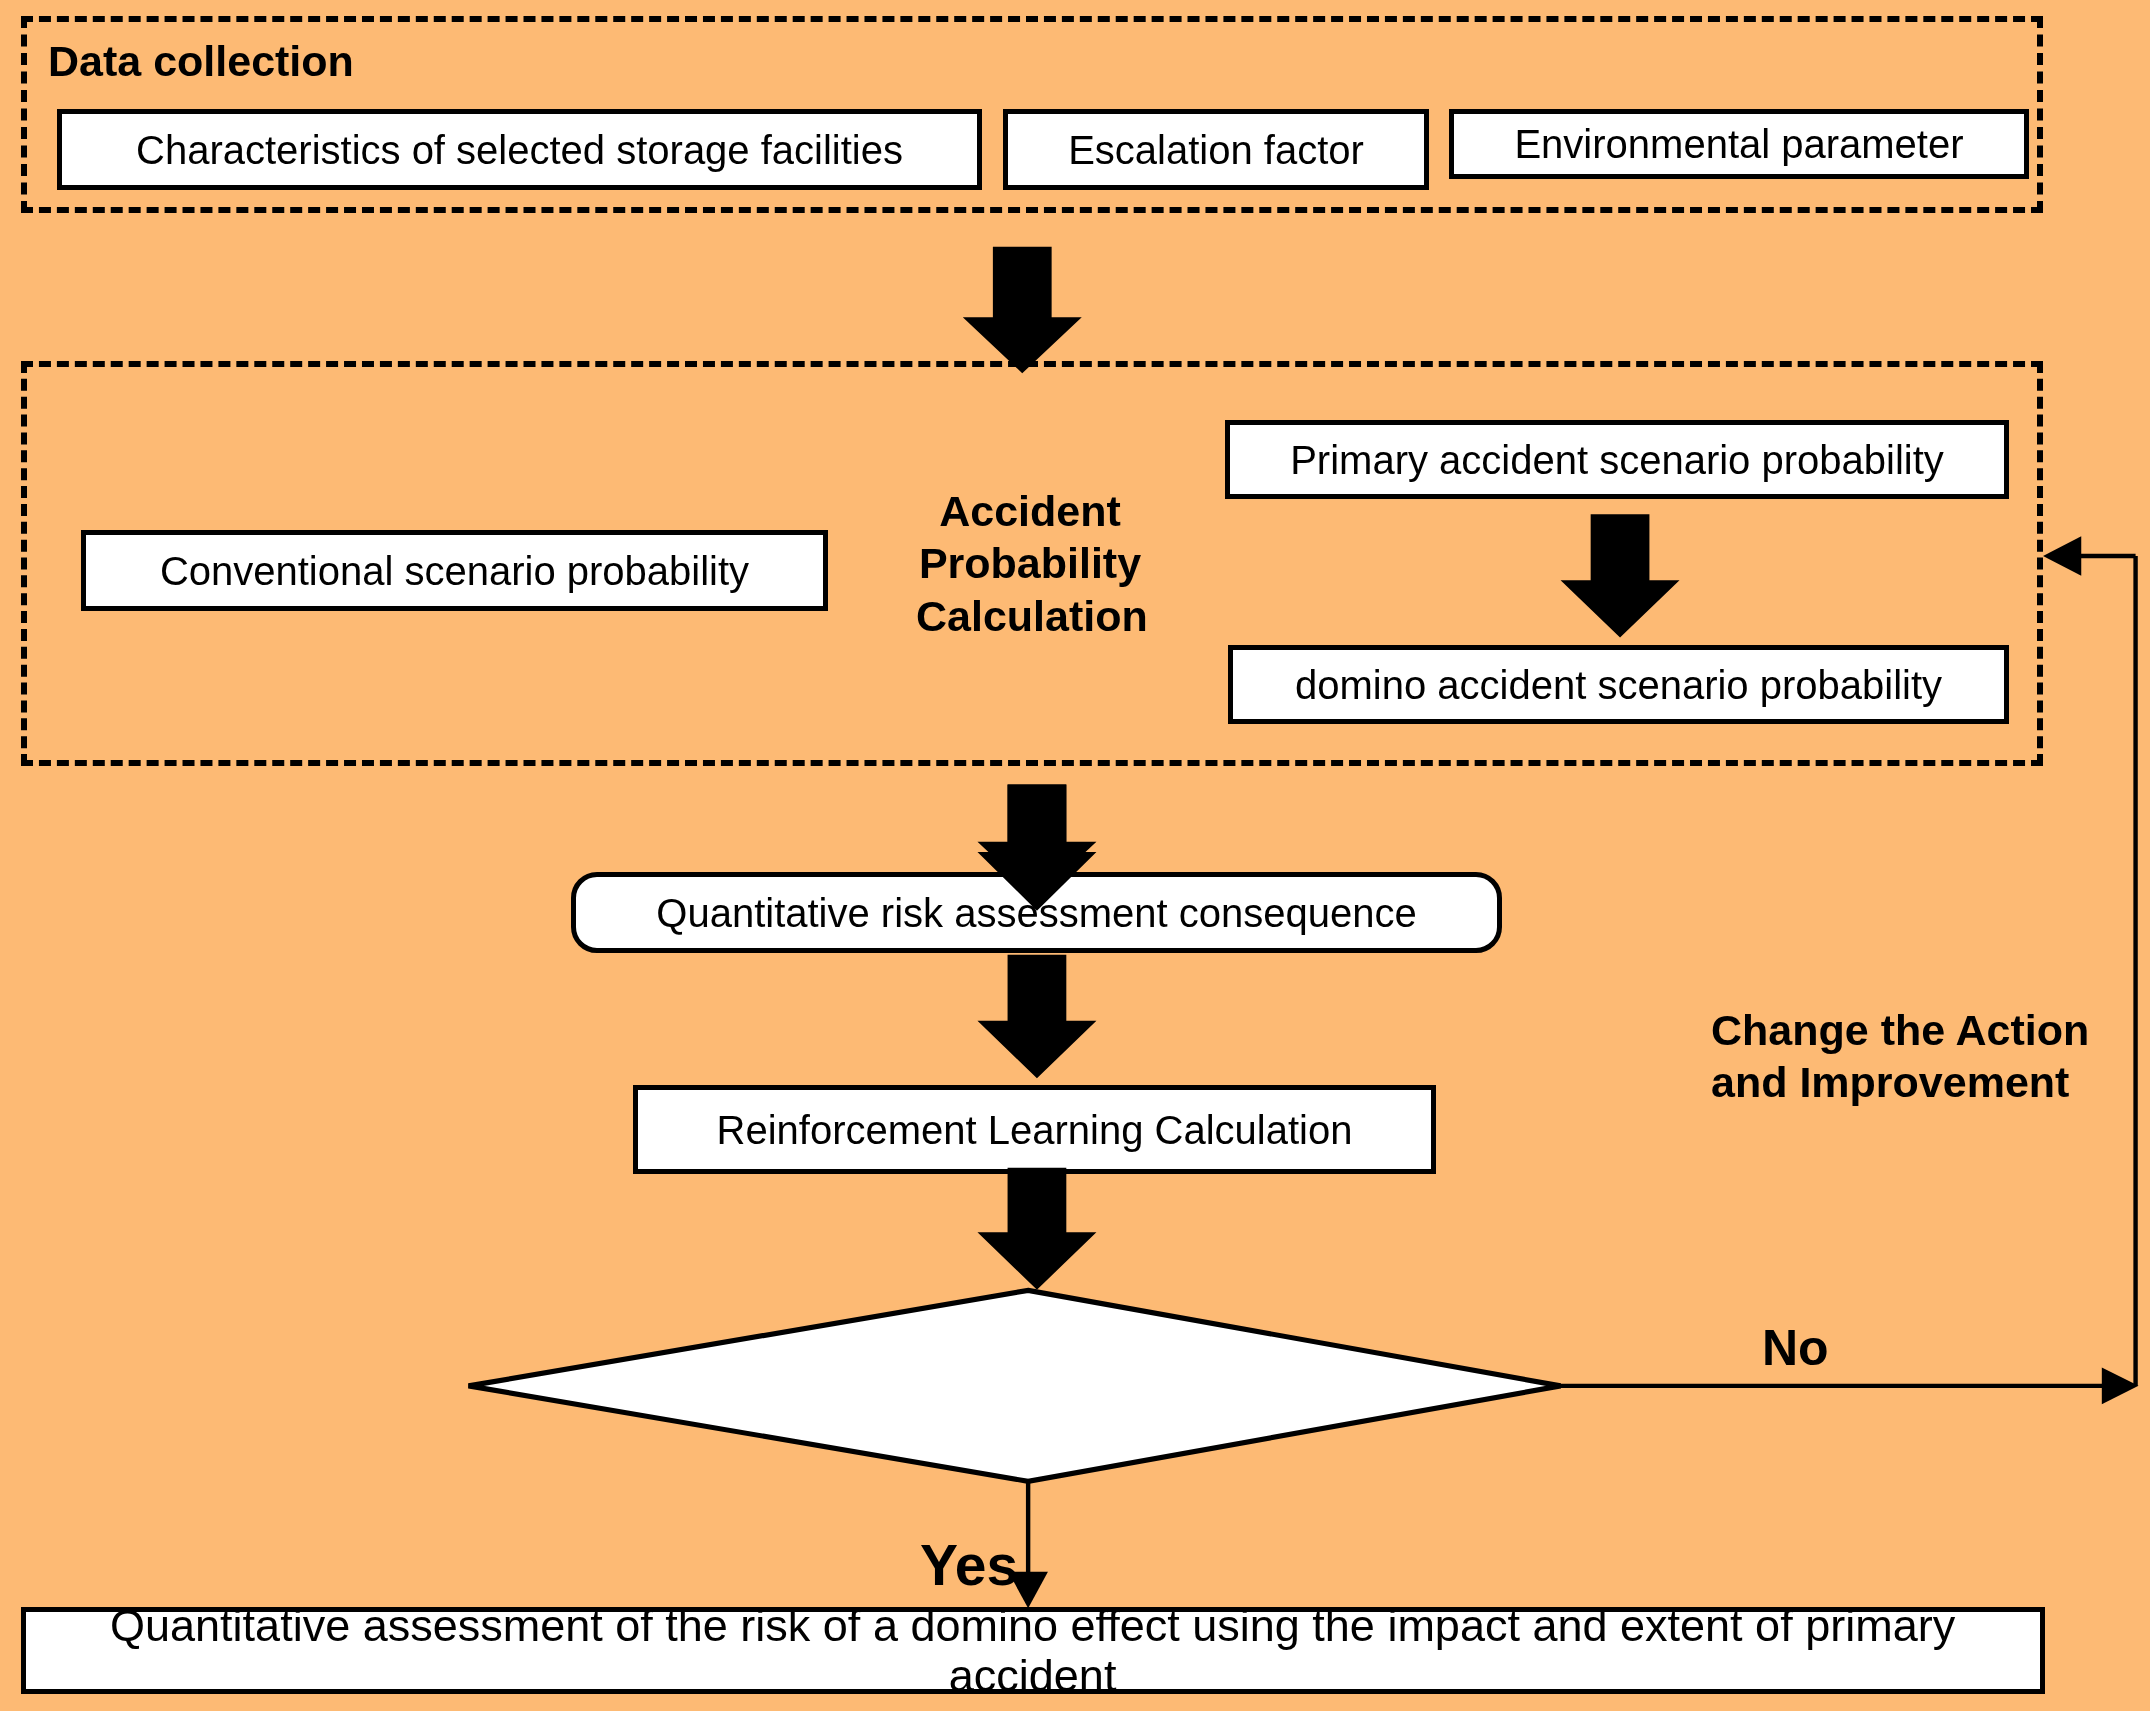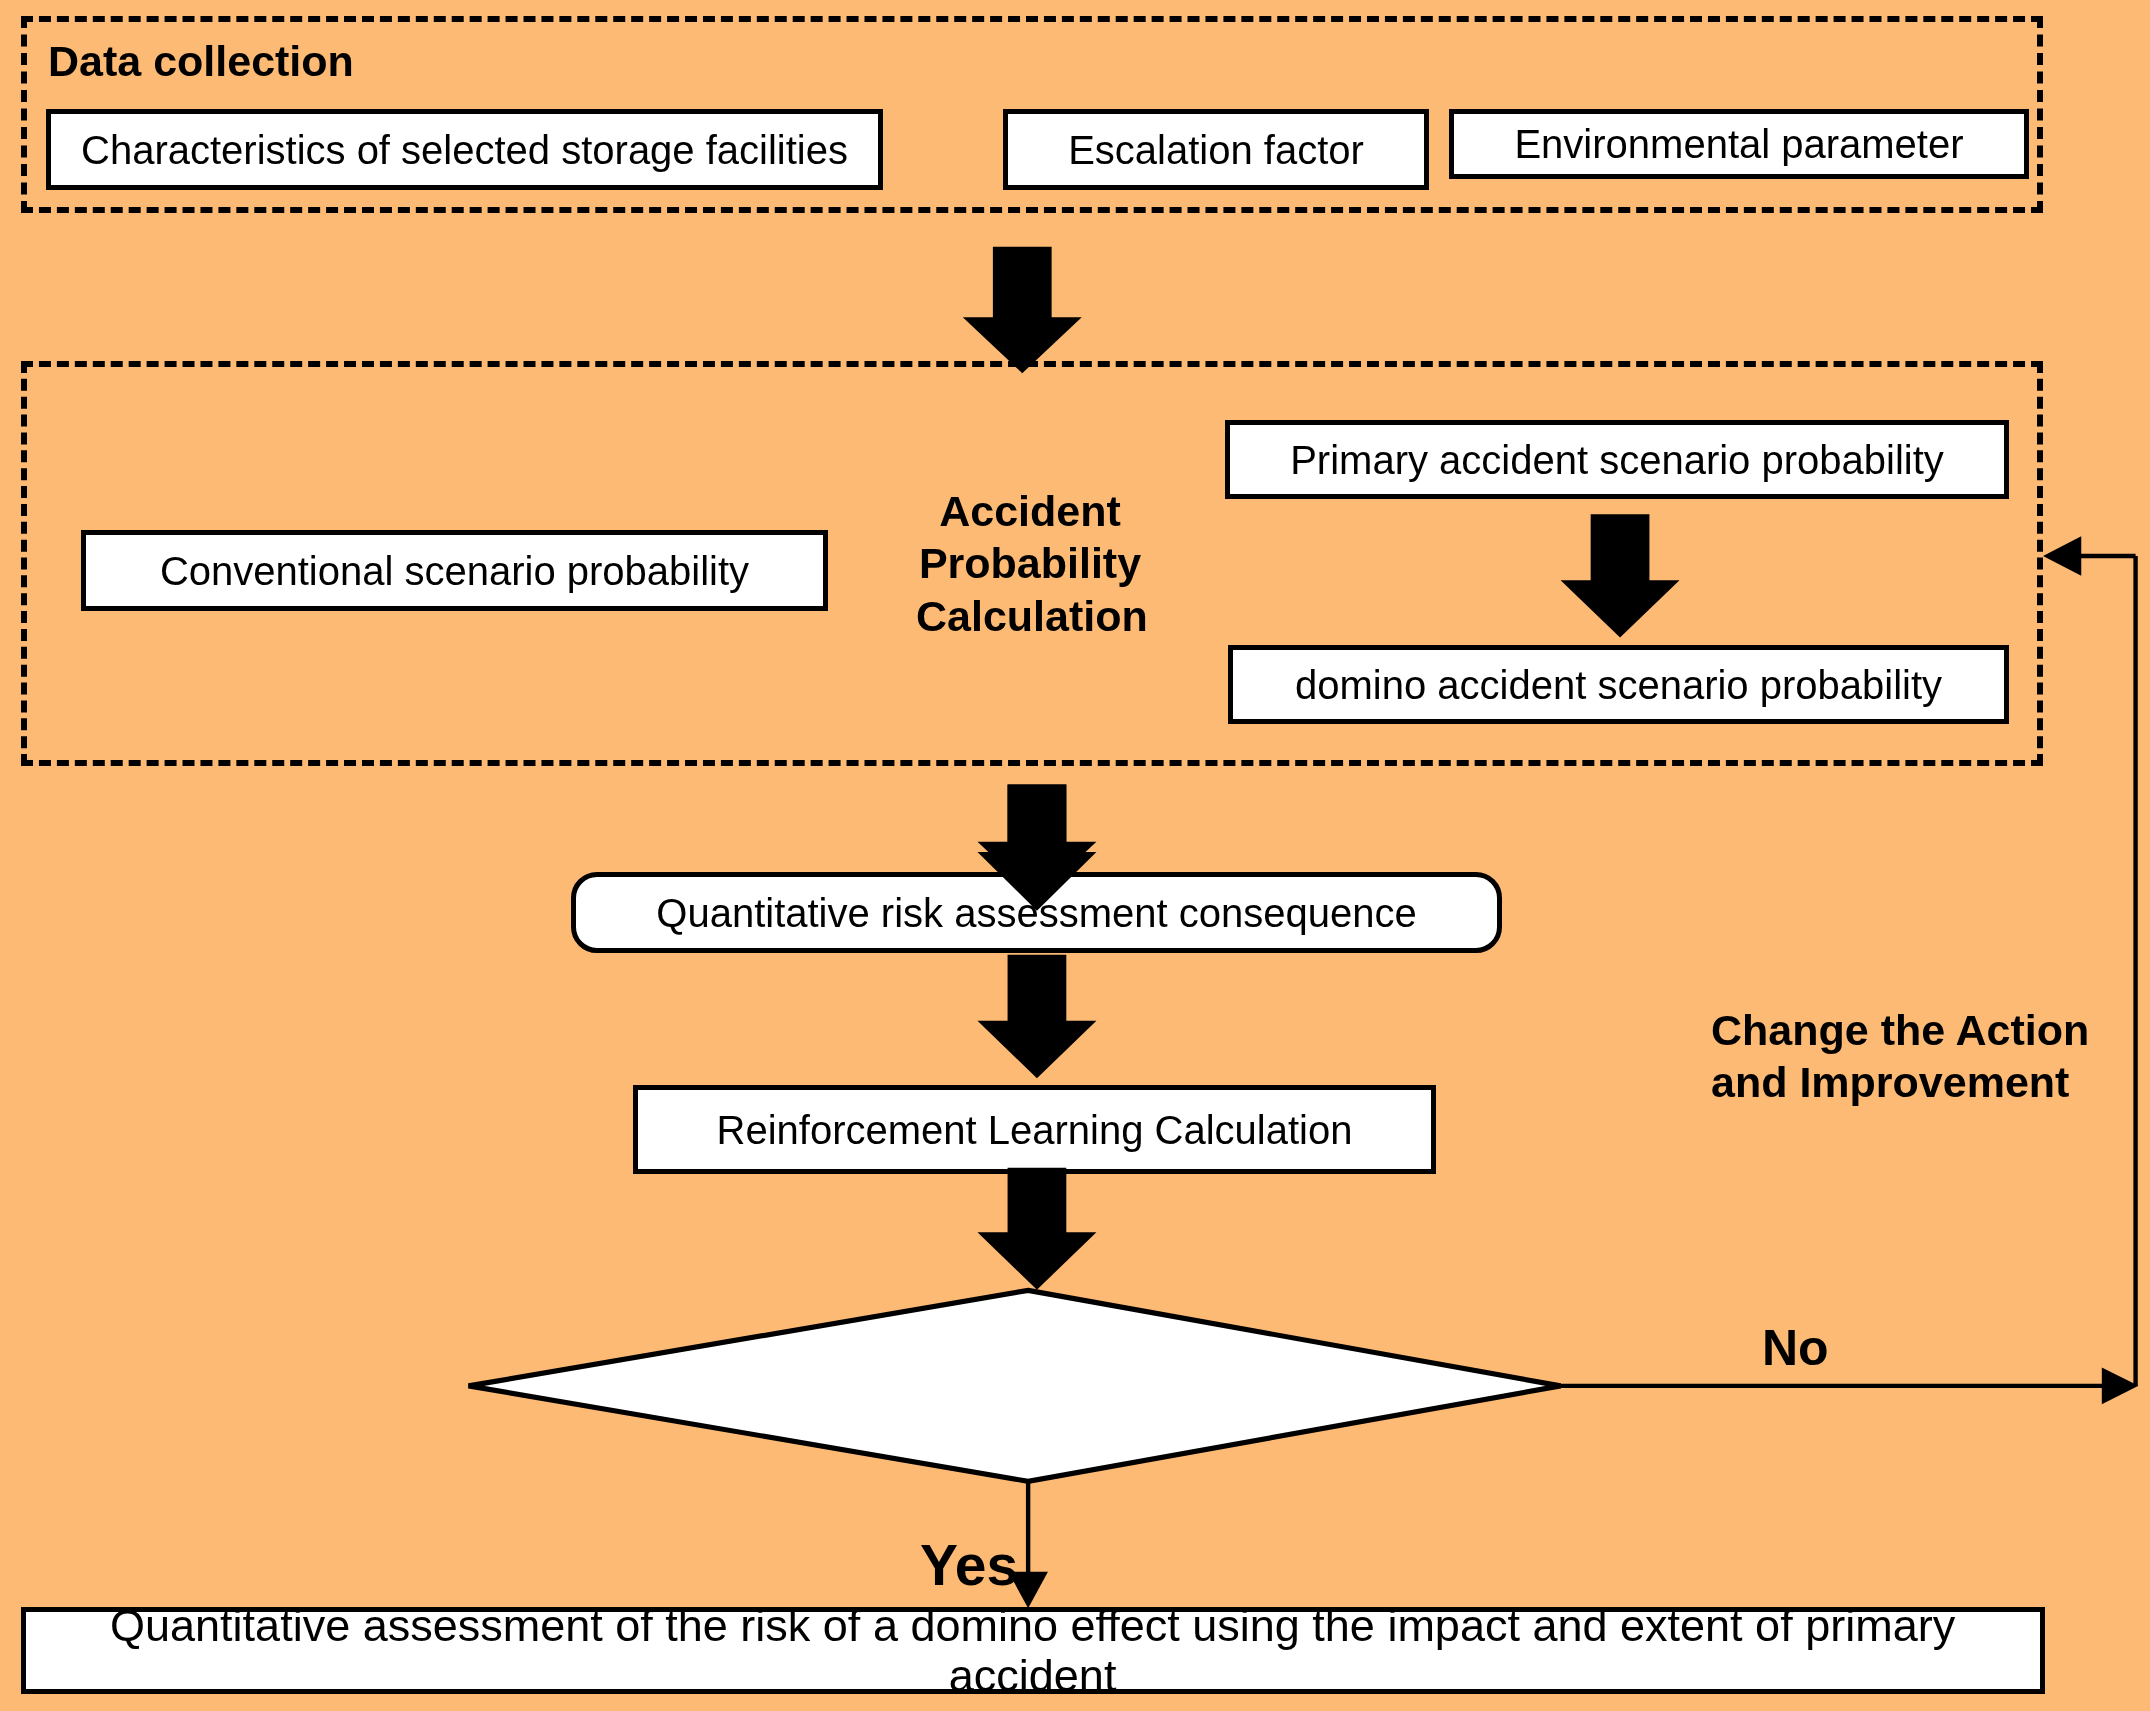--- a/index.html
+++ b/index.html
@@ -61,21 +61,21 @@
 </style>
 </head>
 <body>
 
 <div id="canvas">
 
   <div class="dashed-group" style="left:20.6px; top:16px; width:2022px; height:197px;"></div>
 
   <div class="label bold" style="left:48px; top:35px; font-size:43px;">Data collection</div>
 
-  <div class="box" style="left:46px; top:109px; width:837px; height:81px;">Characteristics of selected storage facilities</div>
+  <div class="box" style="left:57px; top:109px; width:925px; height:81px;">Characteristics of selected storage facilities</div>
 
   <div class="box" style="left:1003px; top:109px; width:426px; height:81px;">Escalation factor</div>
 
   <div class="box" style="left:1449px; top:109px; width:580px; height:70px;">Environmental parameter</div>
 
   <div class="dashed-group" style="left:20.6px; top:361px; width:2022px; height:405px;"></div>
 
   <div class="label bold" style="left:916px; top:485px; font-size:43px; text-align:center; width:228px;">Accident
 Probability
 Calculation</div>

